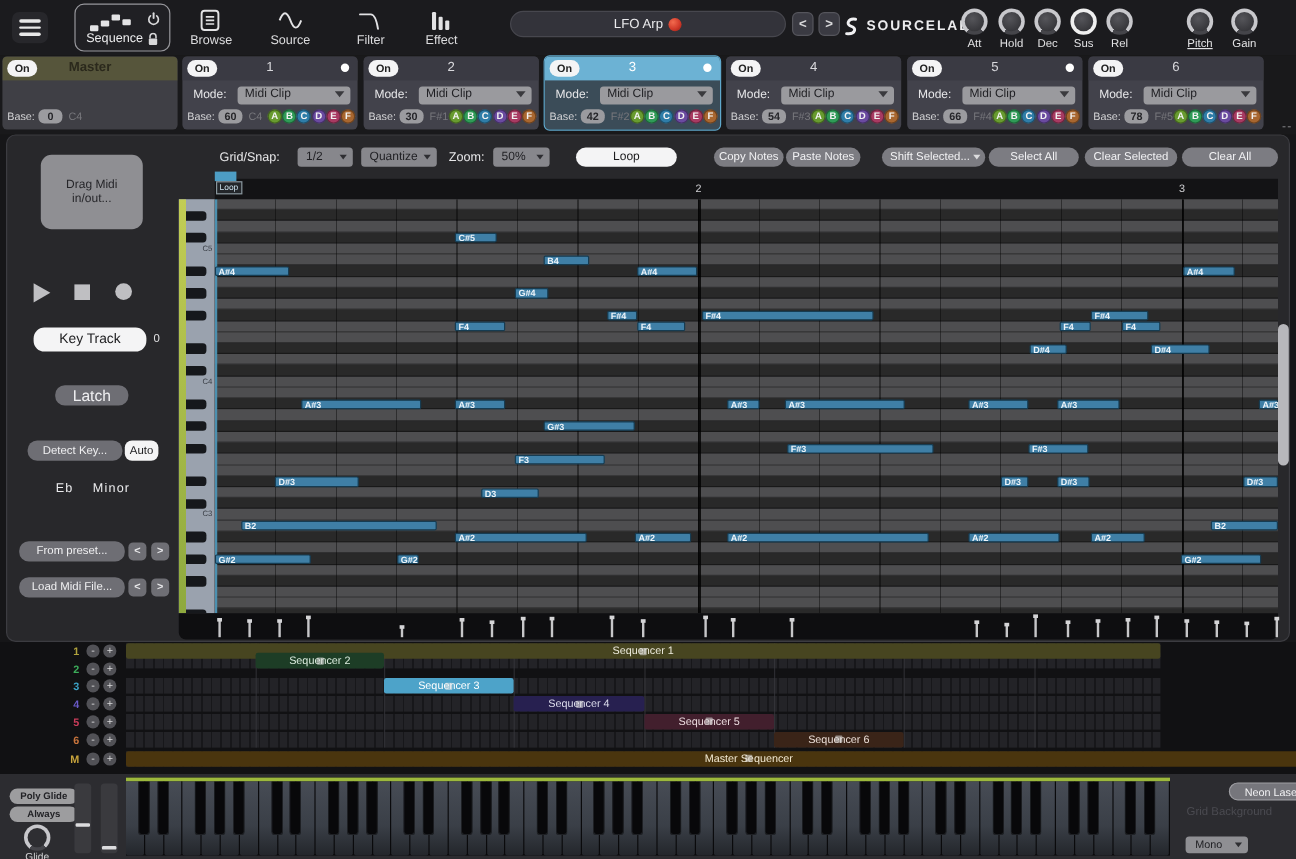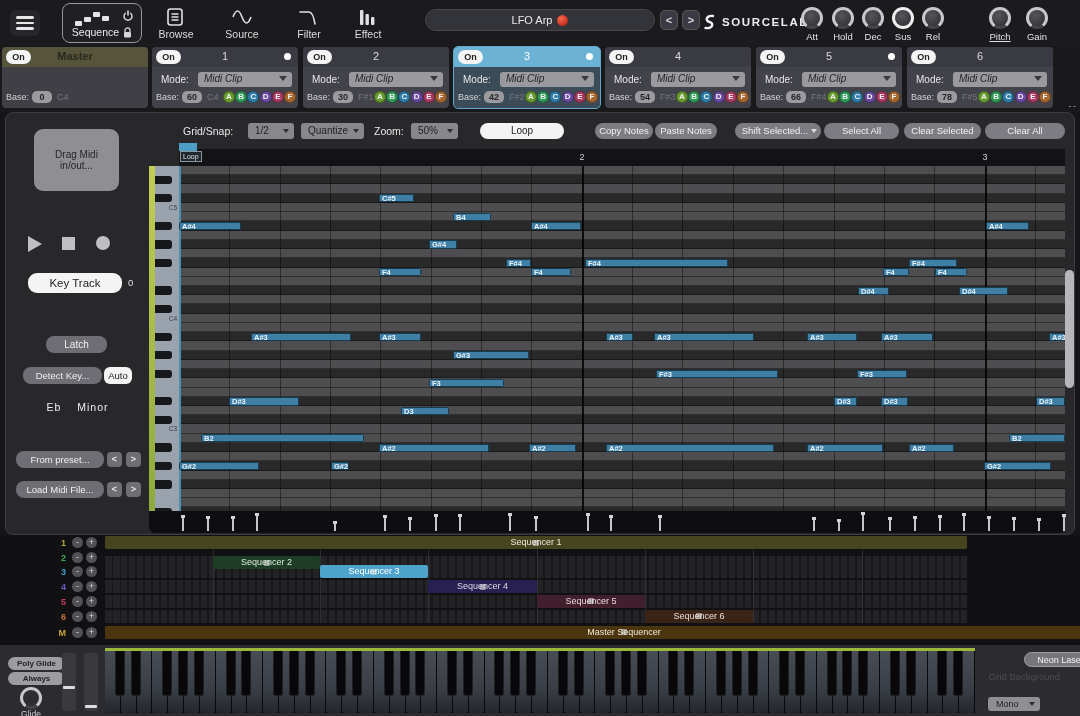--- a/index.html
+++ b/index.html
@@ -46,21 +46,21 @@
   .strip.sel .shead { background:#6cb2d4; }
   .stitle { position:absolute; left:0; right:0; top:3px; text-align:center; font-size:11px; color:#d9d9dd; }
   .strip.master .stitle { color:#2b291c; font-weight:bold; }
   .strip.sel .stitle { color:#ffffff; }
   .onpill { position:absolute; left:4px; top:3px; width:25px; height:14px; background:#f4f4f5; border-radius:7px;
      font-size:9px; font-weight:bold; color:#222; text-align:center; line-height:14px; }
   .sdot { position:absolute; right:7px; top:6px; width:7px; height:7px; border-radius:50%; background:#fff; }
   .mrow { position:absolute; left:0; top:25px; right:0; height:16px; }
   .mlabel { position:absolute; left:9px; top:2px; font-size:10px; color:#e6e6e8; }
   .mdd { position:absolute; left:46px; top:0; width:94px; height:15px; background:#9a9a9e; border-radius:3px; }
-  .mdd span { position:absolute; left:6px; top:1px; font-size:10px; color:#1f1f23;font-style:italic; }
+  .mdd span { position:absolute; left:6px; top:1px; font-size:10px; color:#1f1f23; }
   .mdd .arr { position:absolute; right:5px; top:4px; width:0; height:0; border-left:4px solid transparent; border-right:4px solid transparent; border-top:5px solid #3a3a3e; }
   .brow { position:absolute; left:0; bottom:4px; right:0; height:14px; }
   .blabel { position:absolute; left:4px; top:2px; font-size:9px; color:#d2d2d4; }
   .bpill { position:absolute; left:30px; top:0.5px; width:20px; height:12px; background:#9b9b9f; border-radius:5px;
      font-size:9px; font-weight:bold; color:#26262a; text-align:center; line-height:12px; }
   .bnote { position:absolute; left:55px; top:2px; font-size:9px; color:#77777c; }
   .slot { position:absolute; top:0.5px; width:12px; height:12px; border-radius:50%; font-size:8px; font-weight:bold;
      color:#f2f2f2; text-align:center; line-height:12px; box-shadow:inset 0 0 0 1px rgba(0,0,0,.35); }
   #strip-dashes { right:3px; top:54px; color:#8a8a8e; font-size:10px; letter-spacing:1px; }
 
@@ -68,21 +68,21 @@
   #panel { left:5px; top:112px; width:1070px; height:423px; background:#28282b; border:1px solid #3c3c41; border-radius:8px; }
   #drag-box { left:28px; top:16px; width:85px; height:62px; background:#8f8f93; border-radius:9px;
      color:#26262a; font-size:10px; display:flex; align-items:center; justify-content:center; text-align:center; padding:4px; }
   .play-tri { left:22px; top:123px; width:0; height:0; border-top:8px solid transparent; border-bottom:8px solid transparent; border-left:14px solid #bfbfc2; }
   .stop-sq { left:56px; top:124px; width:13px; height:13px; background:#bfbfc2; }
   .rec-ci { left:90px; top:123px; width:14px; height:14px; border-radius:50%; background:#bfbfc2; }
   .pillw { background:#f4f4f5; color:#1c1c1e; border-radius:9px; text-align:center; }
   .pillg { background:#6e6e74; color:#f0f0f2; border-radius:8px; text-align:center; }
   #key-track { left:22px; top:160px; width:94px; height:20px; font-size:11.5px; line-height:20px; }
   #key-track-val { left:122px; top:164px; font-size:9.5px; color:#e0e0e2; }
-  #latch { left:40px; top:223px; width:61px; height:17px; font-size:10px; line-height:17px; }
+  #latch { left:40px; top:208px; width:61px; height:17px; font-size:13px; line-height:17px; }
   #detect-key { left:17px; top:254px; width:79px; height:17px; font-size:9.5px; line-height:17px; }
   #auto { left:98px; top:254px; width:28px; height:17px; font-size:9.5px; line-height:17px; border-radius:6px; }
   #keysig { left:0; top:288px; width:143px; text-align:center; font-size:10.5px; color:#ececee; letter-spacing:1px; }
   #keysig b { font-weight:normal; margin:0 8px; }
   #from-preset { left:10px; top:338px; width:88px; height:17px; font-size:9.5px; line-height:17px; }
   #load-midi { left:10px; top:368px; width:88px; height:17px; font-size:9.5px; line-height:17px; }
   .mini { width:15px; height:15px; background:#6e6e74; border-radius:4px; color:#e8e8ea; font-size:9px; font-weight:bold; text-align:center; line-height:15px; }
 
   
   .tb-label { top:12px; font-size:10.5px; color:#e8e8ea; }
@@ -703,21 +703,21 @@
       <div class="pm" style="left: 86px; top: 2px;">+</div>
       <div class="lane" style="top: 1px;">
         <div class="block" style="left: 0px; width: 862px; background: rgb(71, 69, 32);">
           <span style="color: rgb(236, 234, 220);">Sequencer 1</span>
           <div class="bhandle"></div>
         </div>
       </div>
       <div class="arow-num" style="left: 52px; top: 17.7px; color: rgb(60, 172, 90);">2</div>
       <div class="pm" style="left: 72px; top: 16.7px;">-</div>
       <div class="pm" style="left: 86px; top: 16.7px;">+</div>
-      <div class="lane" style="top: 21px; padding-left: 10px;">
+      <div class="lane" style="top: 9px; padding-left: 10px;">
         <div class="block" style="left: 108px; width: 107px; background: rgb(29, 61, 38);">
           <span style="color: rgb(220, 236, 223);">Sequencer 2</span>
           <div class="bhandle"></div>
         </div>
       </div>
       <div class="arow-num" style="left: 52px; top: 32.4px; color: rgb(60, 164, 200);">3</div>
       <div class="pm" style="left: 72px; top: 31.4px;">-</div>
       <div class="pm" style="left: 86px; top: 31.4px;">+</div>
       <div class="lane" style="top: 30.4px;">
         <div class="block" style="left: 215px; width: 108px; background: rgb(77, 163, 201);">

